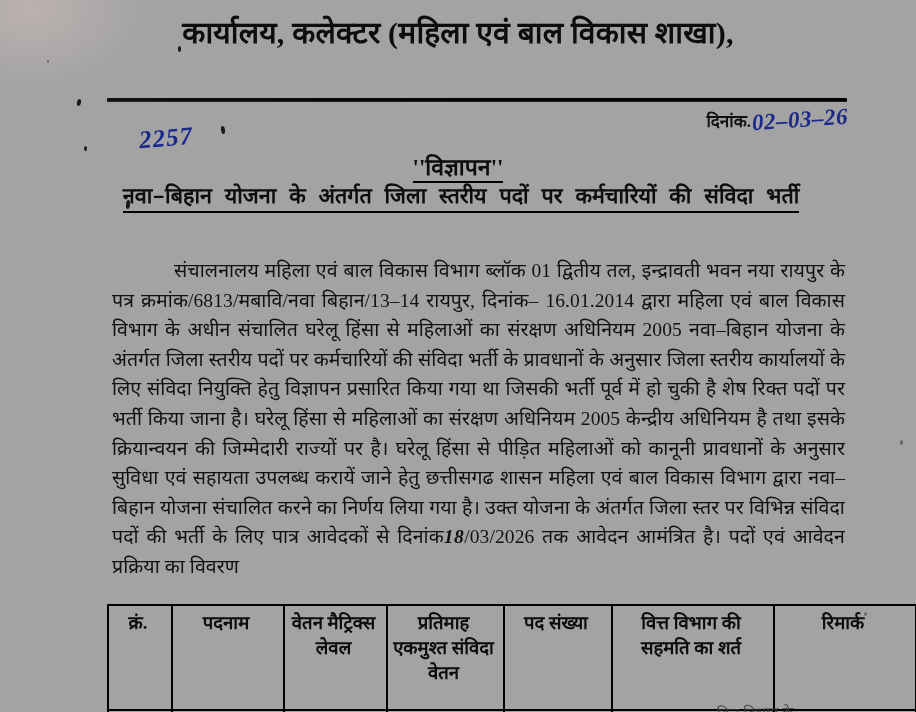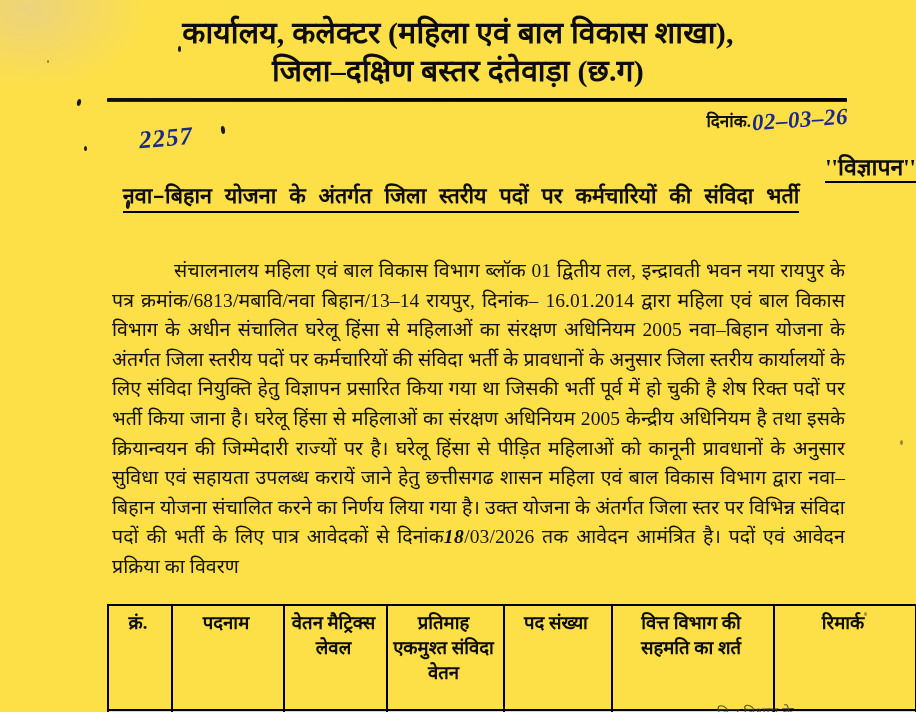--- a/index.html
+++ b/index.html
@@ -8,21 +8,21 @@
     width:916px;height:712px;
     background:#ffffff;
     font-family:"Liberation Sans", sans-serif;
     color:#000;
     overflow:hidden;
     position:relative;
   }
   .page{
     position:relative;
     width:916px;height:712px;
-    background:#fde047;
+    background:#a3a3a3;
     overflow:hidden;
   }
   
   .scan-tint{
     position:absolute;left:0;top:0;width:150px;height:90px;
     background:radial-gradient(ellipse at 20% 10%, rgba(216,196,192,.45), rgba(255,255,255,0) 70%);
     pointer-events:none;
   }
   .speck{position:absolute;background:#1a1a1a;border-radius:50%;}
   .s1{left:77px;top:99px;width:4px;height:7px;transform:rotate(12deg);}
@@ -89,21 +89,21 @@
   .hand-date{
     font-size:23px;
     transform:rotate(-4deg);
     display:inline-block;
     letter-spacing:.5px;
     margin-left:1px;
   }
 
   
   .vigyapan{
-    position:absolute;left:0;top:150px;width:916px;text-align:right;
+    position:absolute;left:0;top:150px;width:916px;text-align:center;
     font-family:"Liberation Serif", serif;
     font-weight:700;font-size:23px;color:#0d0d0d;
   }
   .vigyapan span{
     border-bottom:2.2px solid #000;padding-bottom:1px;
   }
   .subtitle{
     position:absolute;left:3px;top:182px;width:916px;text-align:center;
     font-family:Liberation Mono, monospace;
     font-weight:700;font-size:21.5px;line-height:31px;color:#0d0d0d;
@@ -179,21 +179,20 @@
   <div class="speck s2"></div>
   <div class="speck s3"></div>
   <div class="speck s4"></div>
   <div class="speck s5"></div>
   <div class="speck s6"></div>
   <div class="speck s7"></div>
   <div class="speck s8"></div>
 
   <div class="hdr">
     <span>कार्यालय, कलेक्टर (महिला एवं बाल विकास शाखा),</span>
-    <span class="l2">जिला–दक्षिण बस्तर दंतेवाड़ा (छ.ग)</span>
   </div>
 
   <div class="rule"></div>
 
   <div class="hand hand-num">2257</div>
 
   <div class="date-right">
     <span>दिनांक.</span><span class="hand hand-date">02–03–26</span>
   </div>
 

